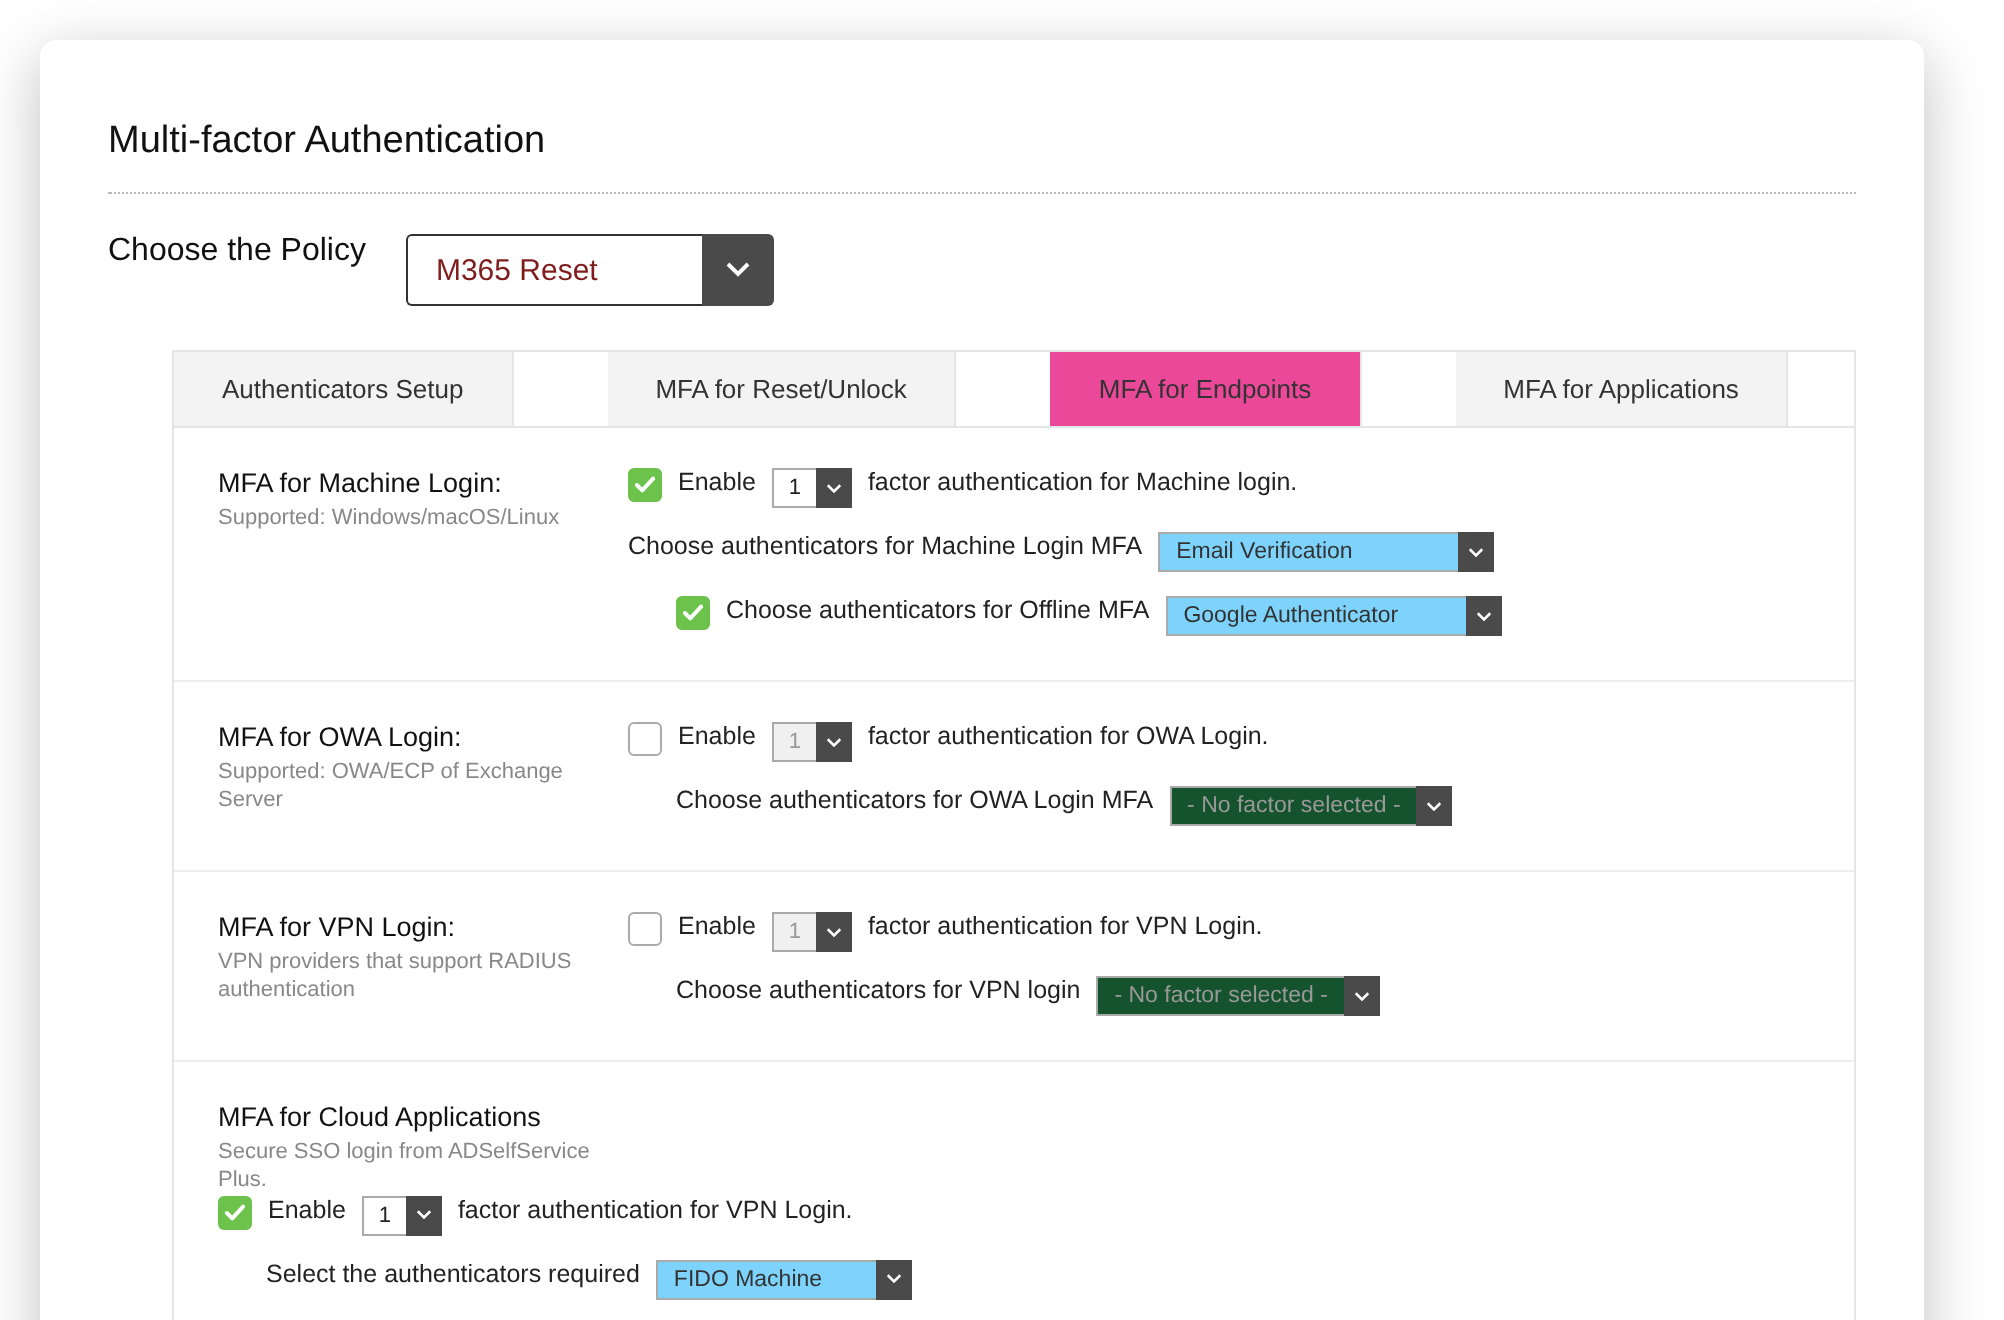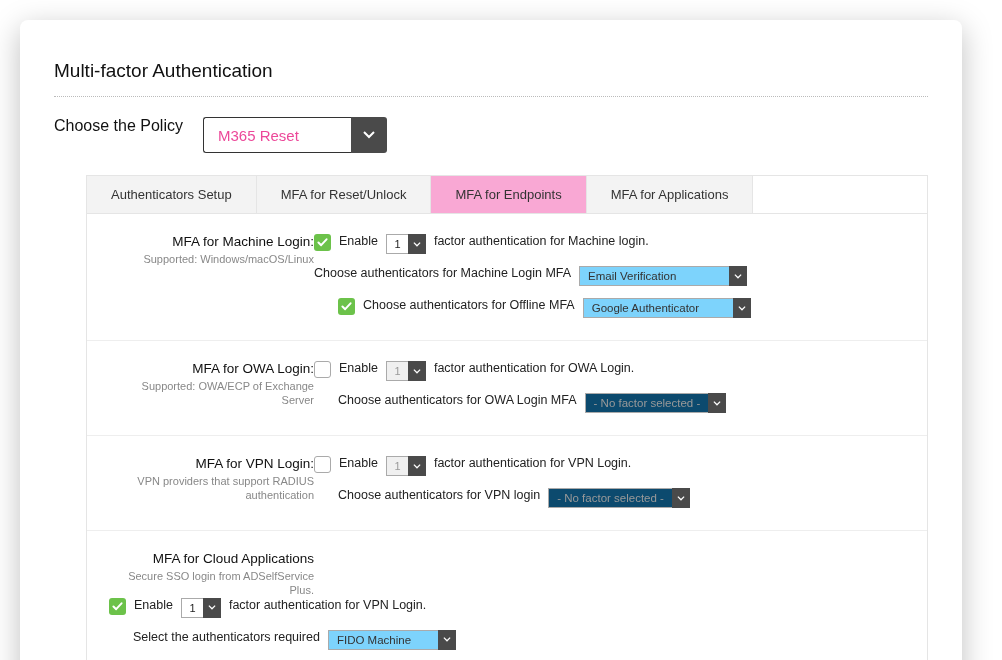--- a/index.html
+++ b/index.html
@@ -38,21 +38,21 @@
       height: 36px;
     }
     .policy-select-box {
       border: 1px solid #333;
       border-right: none;
       border-radius: 3px 0 0 3px;
       padding: 0 52px 0 14px;
       display: flex;
       align-items: center;
       font-size: 15px;
-      color: #ec4899;
+      color: #7f1d1d;
       background: #fff;
     }
     .policy-select-btn {
       width: 36px;
       background: #4a4a4a;
       border: none;
       border-radius: 0 3px 3px 0;
       display: flex;
       align-items: center;
       justify-content: center;
@@ -64,43 +64,43 @@
     }
     .chevron-down-white polyline { stroke: #fff; stroke-width: 2; fill: none; }
 
     .content-box {
       border: 1px solid #e5e5e5;
       margin-left: 32px;
     }
     .tabs {
       display: flex;
       border-bottom: 1px solid #e5e5e5;
+      gap: 47px;
     }
     .tab {
       padding: 11px 24px;
       font-size: 13px;
       color: #333;
       background: #f3f3f3;
       border-right: 1px solid #e5e5e5;
       cursor: pointer;
     }
     .tab.active {
-      background: #f9a8d4;
+      background: #ec4899;
       font-weight: 500;
     }
     .section {
       display: flex;
       padding: 20px 22px 22px 22px;
       border-bottom: 1px solid #eee;
     }
     .section:last-child { border-bottom: none; flex-direction: column; }
     .section-left {
       width: 205px;
       flex-shrink: 0;
-      text-align: right;
     }
     .section-title {
       font-size: 13.5px;
       font-weight: 500;
       color: #111;
       margin-bottom: 3px;
     }
     .section-desc {
       font-size: 11px;
       color: #888;
@@ -166,21 +166,21 @@
       border: 1px solid #aaa;
       border-right: none;
       padding: 0 8px;
       display: flex;
       align-items: center;
       font-size: 11.5px;
       color: #333;
       background: #7dd3fc;
       min-width: 150px;
     }
-    .dd-box.disabled { background: #0c4a6e; color: #999; justify-content: center; min-width: 105px; }
+    .dd-box.disabled { background: #14532d; color: #999; justify-content: center; min-width: 105px; }
     .dd-box.wide { min-width: 110px; }
     .dd-btn {
       width: 18px;
       background: #4a4a4a;
       border: none;
       display: flex;
       align-items: center;
       justify-content: center;
       cursor: pointer;
     }

